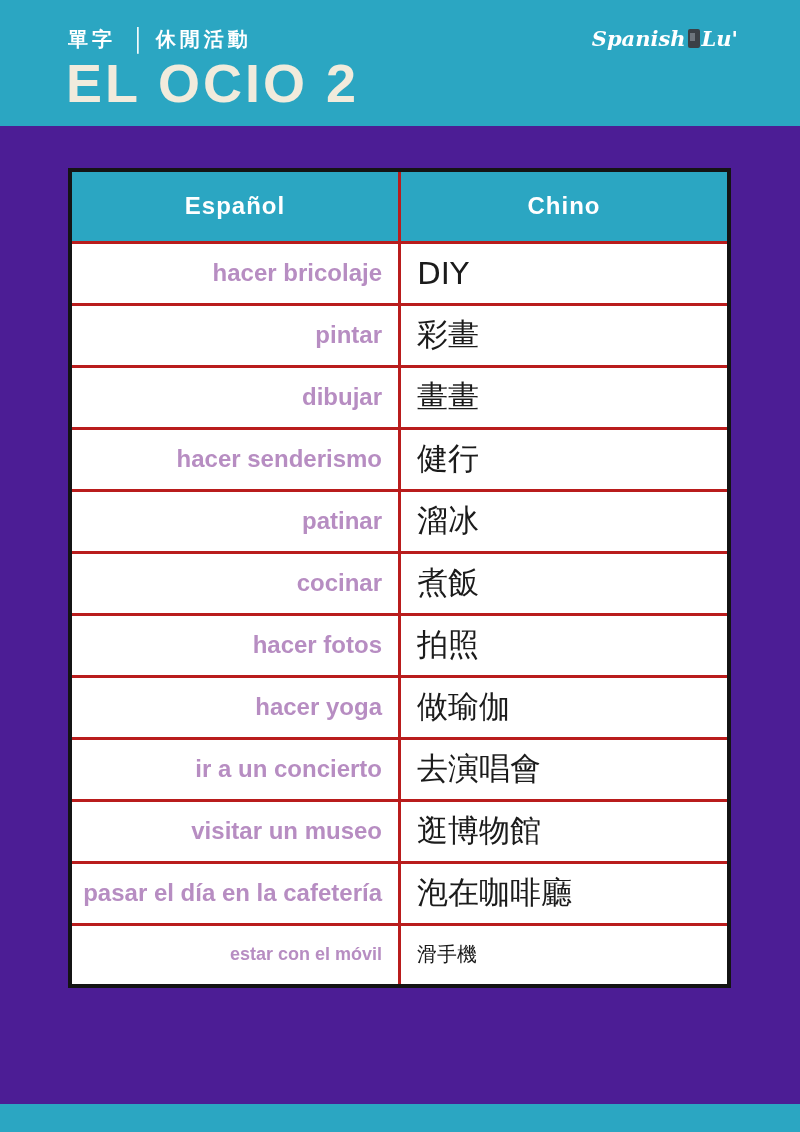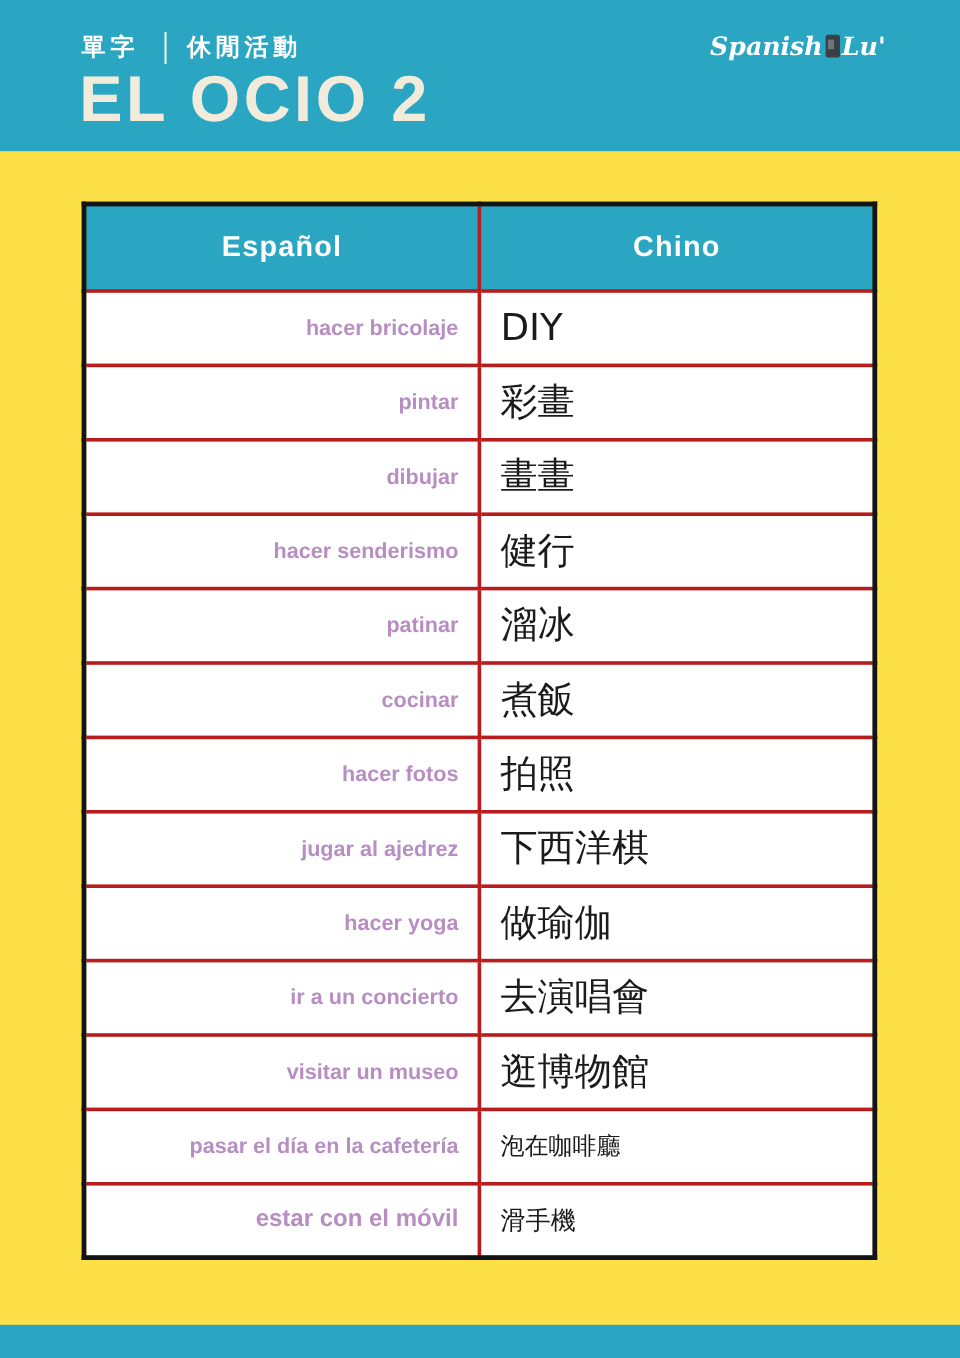--- a/index.html
+++ b/index.html
@@ -1,20 +1,20 @@
 <!DOCTYPE html>
 <html><head>
 <meta charset="utf-8">
 <style>
   * { margin:0; padding:0; box-sizing:border-box; }
   html,body { background:#ffffff; }
   .page {
     position:relative;
     width:800px; height:1132px;
-    background:#fde047;
+    background:#4c1d95;
     overflow:hidden;
     font-family:"Liberation Sans", sans-serif;
   }
 
   
   .banner {
     position:absolute; top:0; left:0;
     width:800px; height:126px;
     background:#2BA6C2;
   }
@@ -82,21 +82,21 @@
     letter-spacing:1px;
     text-align:center;
     vertical-align:middle;
   }
   .vocab-table { border:4px solid #141414; }
   .vocab-row td { height:62px; vertical-align:middle; background:#ffffff; }
   .es-cell {
     text-align:right;
     padding-right:16px;
     color:#B78DC2;
-    font-size:18px;
+    font-size:24px;
     font-weight:bold;
   }
   .zh-cell {
     text-align:left;
     padding-left:16px;
     color:#1B1B1B;
     font-size:31px;
     font-family:"DejaVu Sans", sans-serif;
   }
   tbody tr:nth-child(12) .es-cell { font-size:18px; }
@@ -166,24 +166,20 @@
   <tr class="vocab-row">
     <td class="es-cell">cocinar</td>
     <td class="zh-cell">煮飯</td>
   </tr>
 
   <tr class="vocab-row">
     <td class="es-cell">hacer fotos</td>
     <td class="zh-cell">拍照</td>
   </tr>
 
-  <tr class="vocab-row">
-    <td class="es-cell">jugar al ajedrez</td>
-    <td class="zh-cell">下西洋棋</td>
-  </tr>
 
   <tr class="vocab-row">
     <td class="es-cell">hacer yoga</td>
     <td class="zh-cell">做瑜伽</td>
   </tr>
 
   <tr class="vocab-row">
     <td class="es-cell">ir a un concierto</td>
     <td class="zh-cell">去演唱會</td>
   </tr>

